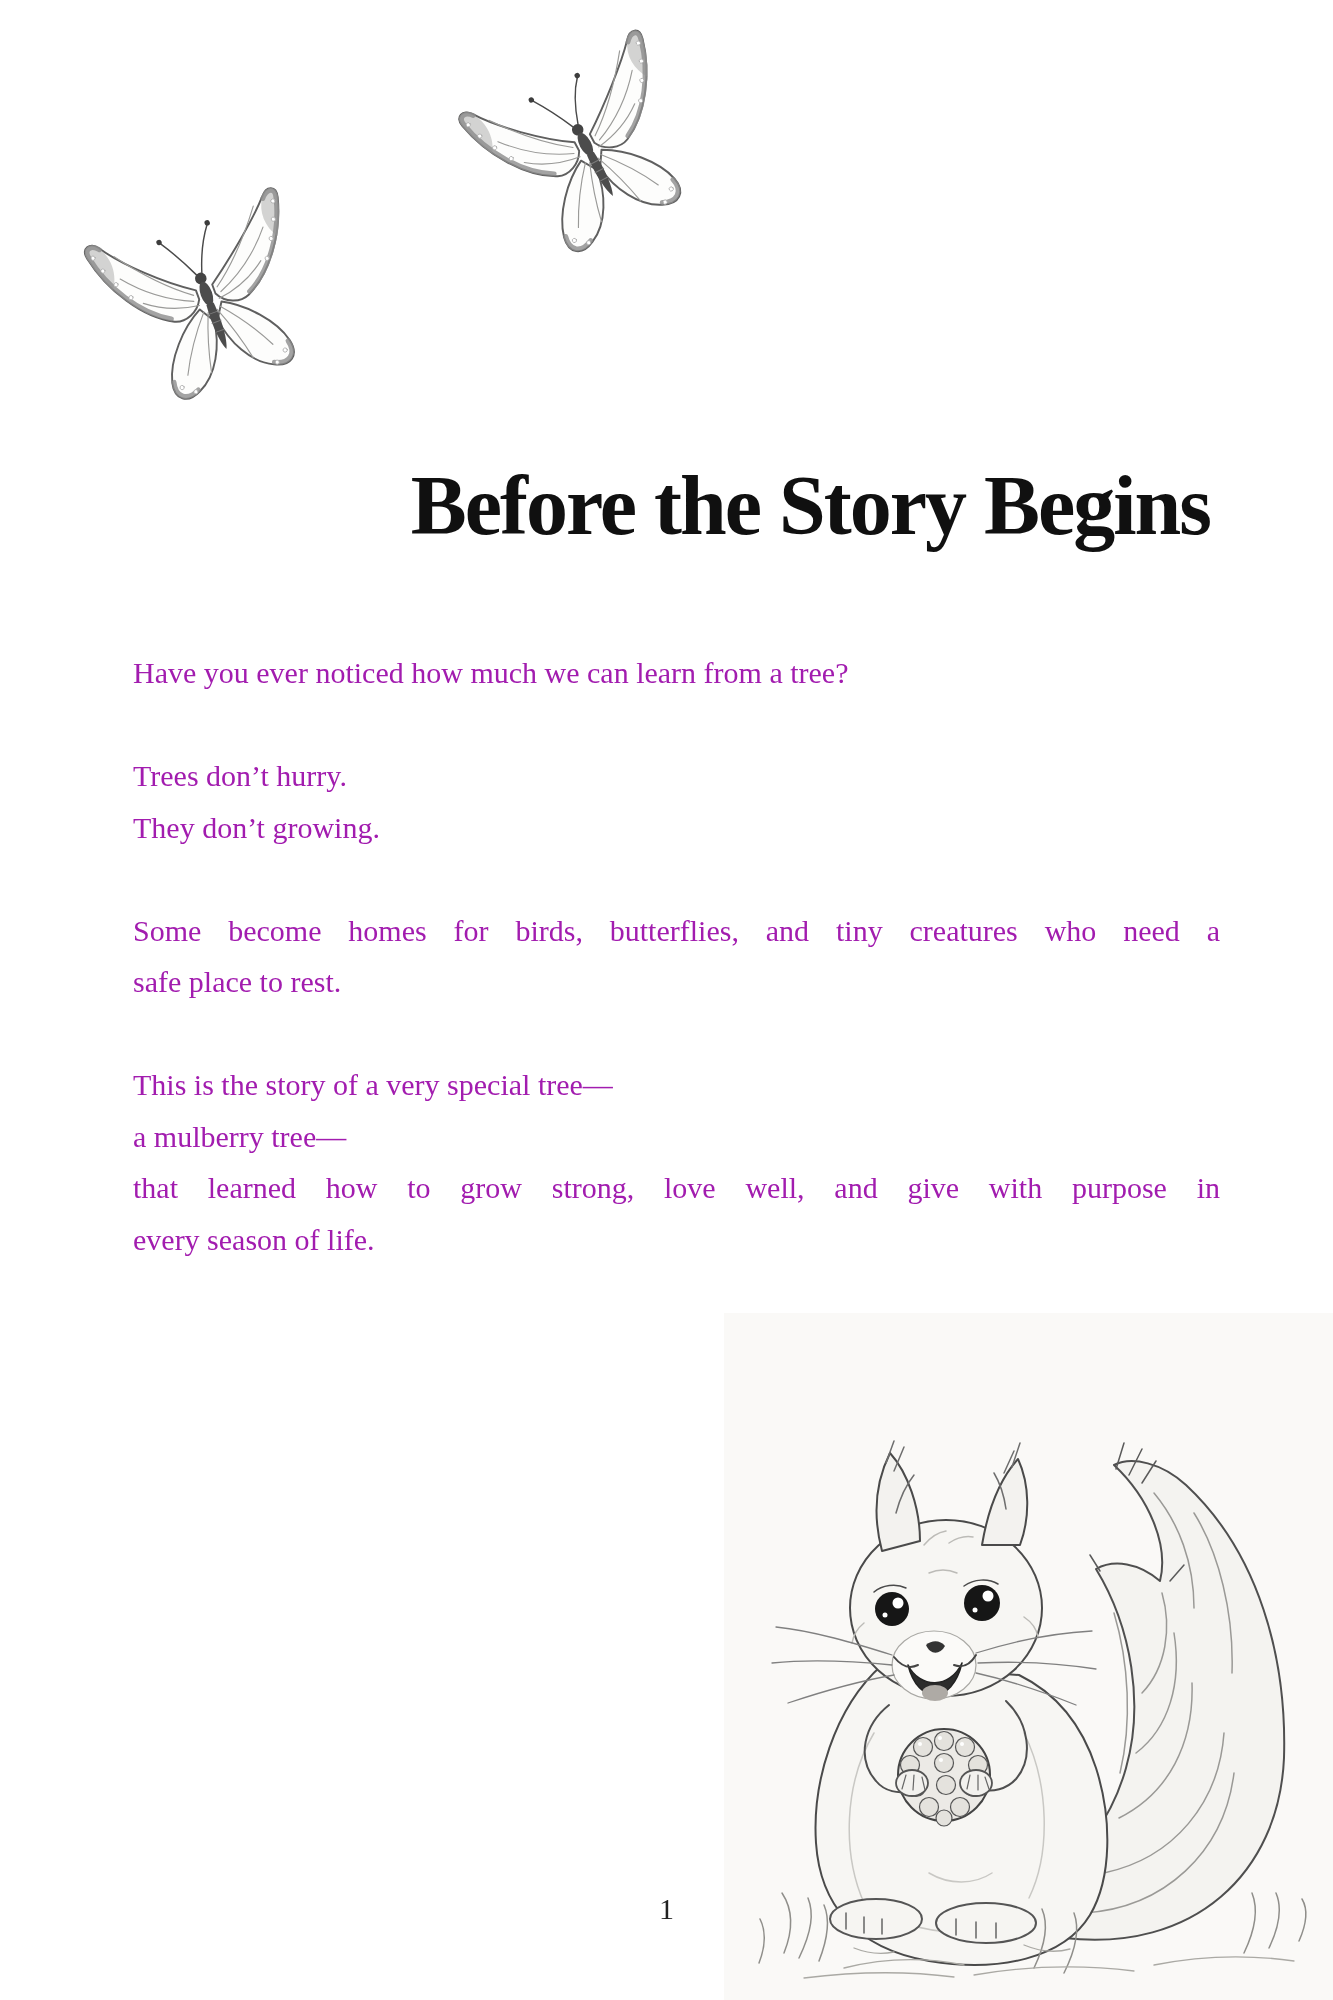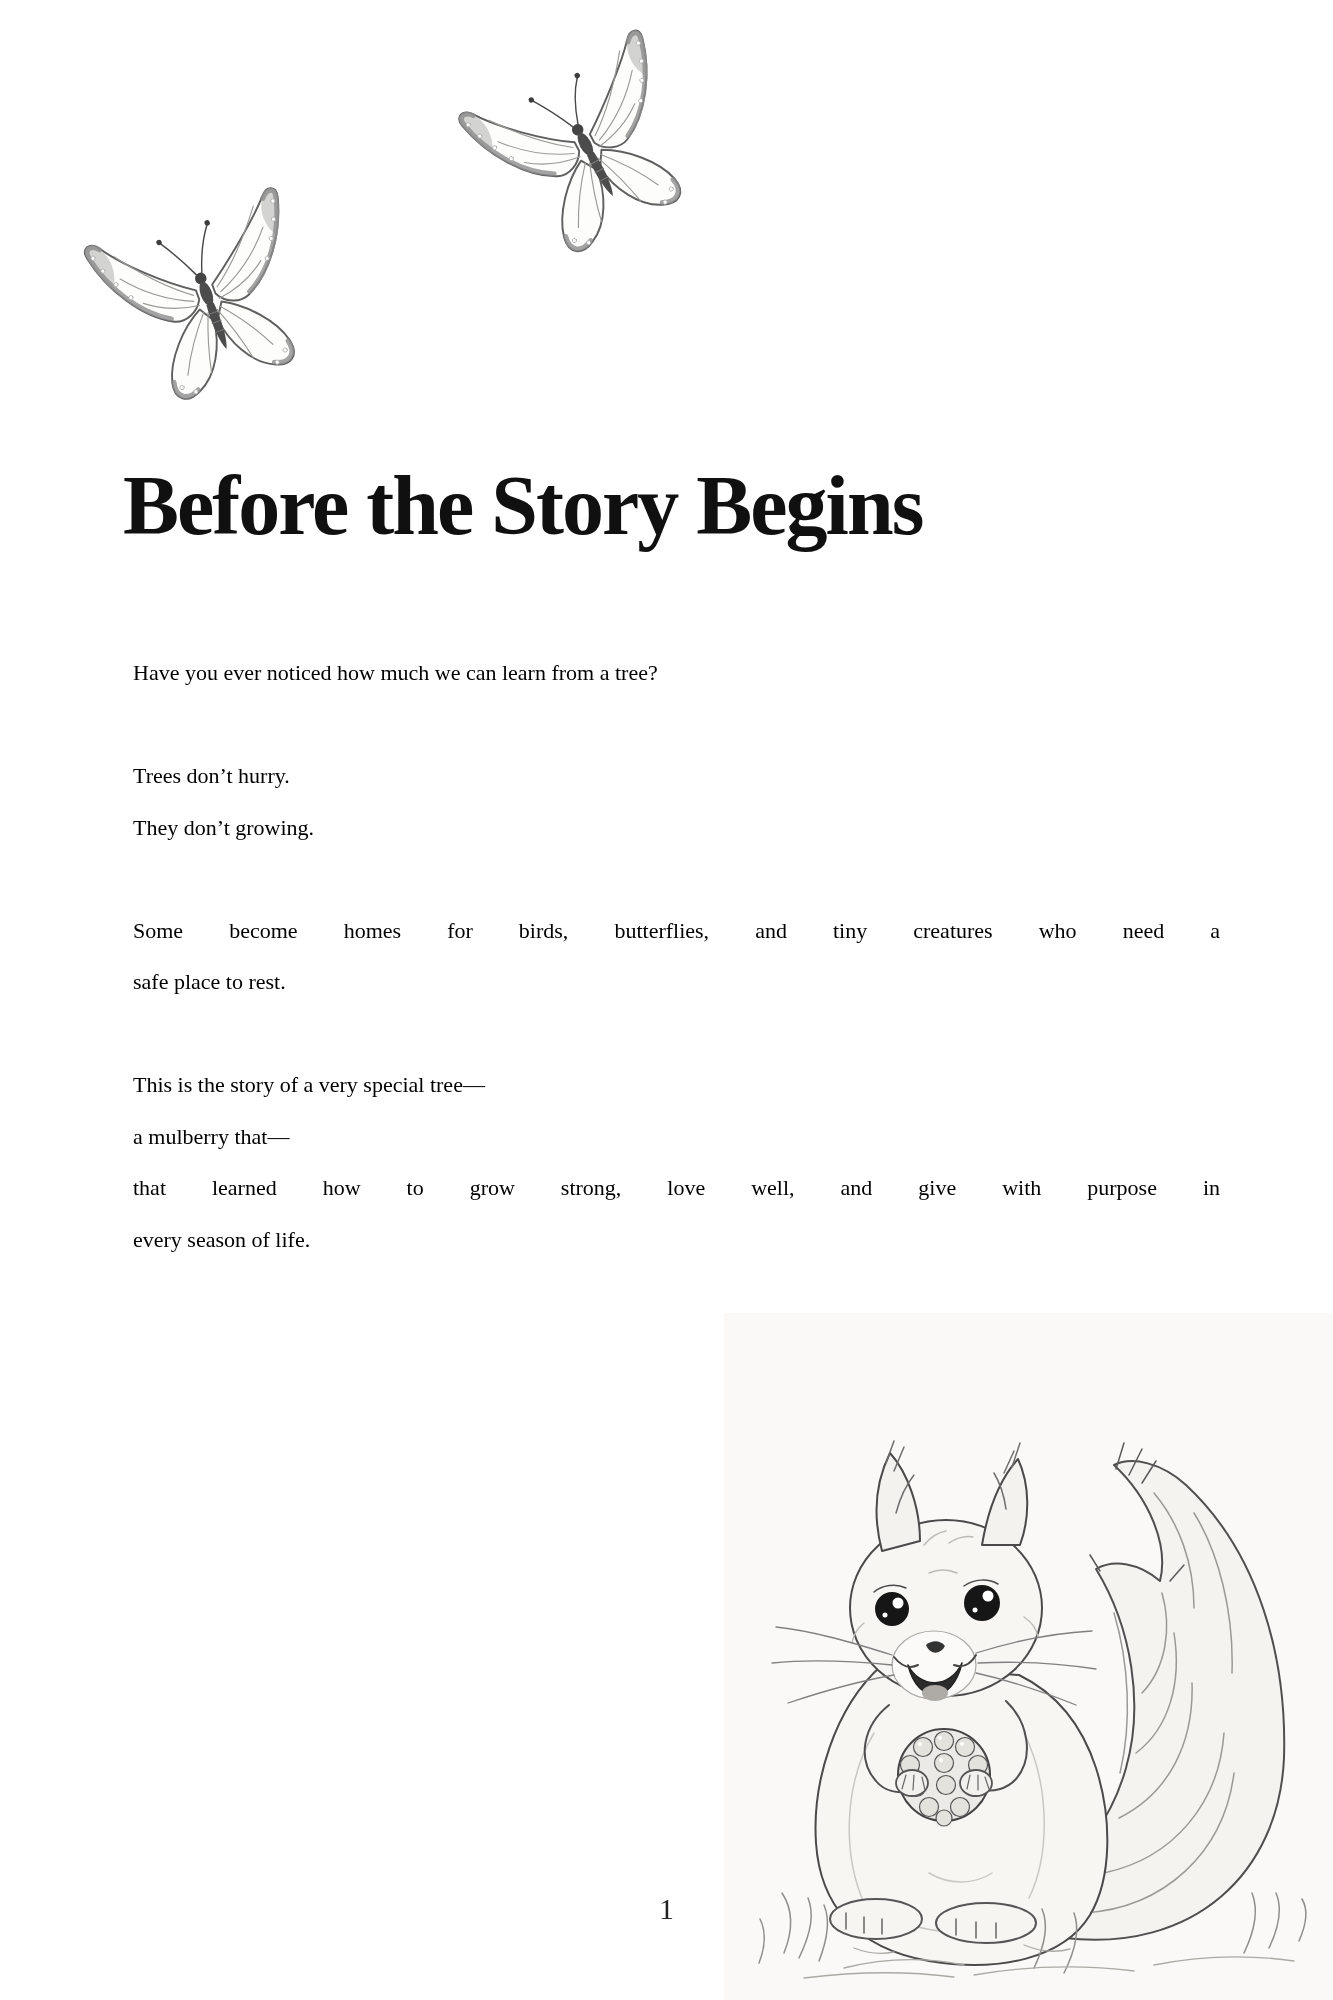--- a/index.html
+++ b/index.html
@@ -4,27 +4,27 @@
 <style>
   html,body{margin:0;padding:0;background:#e9e9e9;}
   .page{
     position:relative;width:1333px;height:2000px;margin:0 auto;
     background:#ffffff;overflow:hidden;
     font-family:"Liberation Serif", serif;color:#1d1d1d;
   }
   
   .title{
     position:absolute;left:123px;top:402px;width:1087px;
-    text-align:left;font-size:84px;font-weight:700;letter-spacing:-2px;
+    text-align:right;font-size:84px;font-weight:700;letter-spacing:-2px;
     color:#101010;line-height:1.15;white-space:nowrap;
   }
   
   .body-text{
     position:absolute;left:133px;top:647px;width:1087px;
-    font-size:22px;line-height:51.5px;color:#000000;
+    font-size:30px;line-height:51.5px;color:#a21caf;
   }
   .paragraph{margin:0 0 51.5px 0;}
   .paragraph:last-child{margin-bottom:0;}
   .line{white-space:nowrap;}
   .line.justify{white-space:normal;text-align:justify;text-align-last:justify;text-justify:inter-word;}
   
   .page-number{
     position:absolute;left:0;top:1892px;width:1333px;
     text-align:center;font-size:30px;color:#222;
   }
@@ -162,21 +162,21 @@
       <div class="paragraph">
         <div class="line">Trees don’t hurry.</div>
         <div class="line">They don’t growing.</div>
       </div>
       <div class="paragraph">
         <div class="line justify">Some become homes for birds, butterflies, and tiny creatures who need a</div>
         <div class="line">safe place to rest.</div>
       </div>
       <div class="paragraph">
         <div class="line">This is the story of a very special tree—</div>
-        <div class="line">a mulberry that—</div>
+        <div class="line">a mulberry tree—</div>
         <div class="line justify">that learned how to grow strong, love well, and give with purpose in</div>
         <div class="line">every season of life.</div>
       </div>
       <div class="paragraph">
       </div>
     </div>
 
   <div class="squirrel-block">
     <svg width="609" height="687" viewBox="0 0 609 687">
       <g stroke-linecap="round" stroke-linejoin="round">

